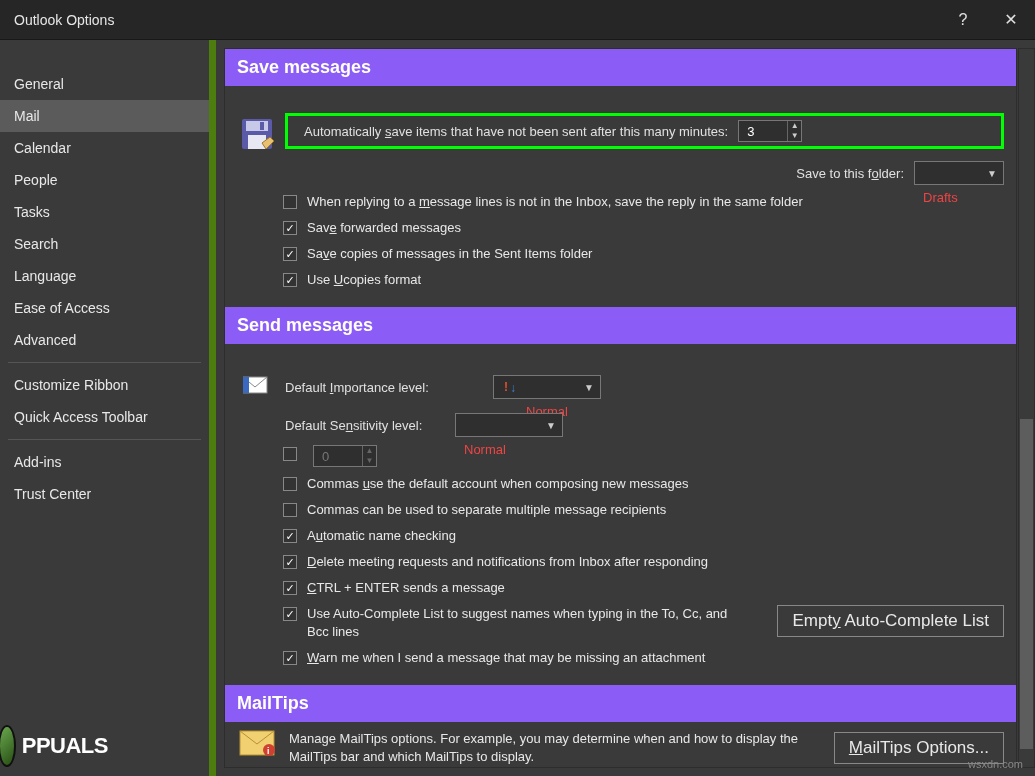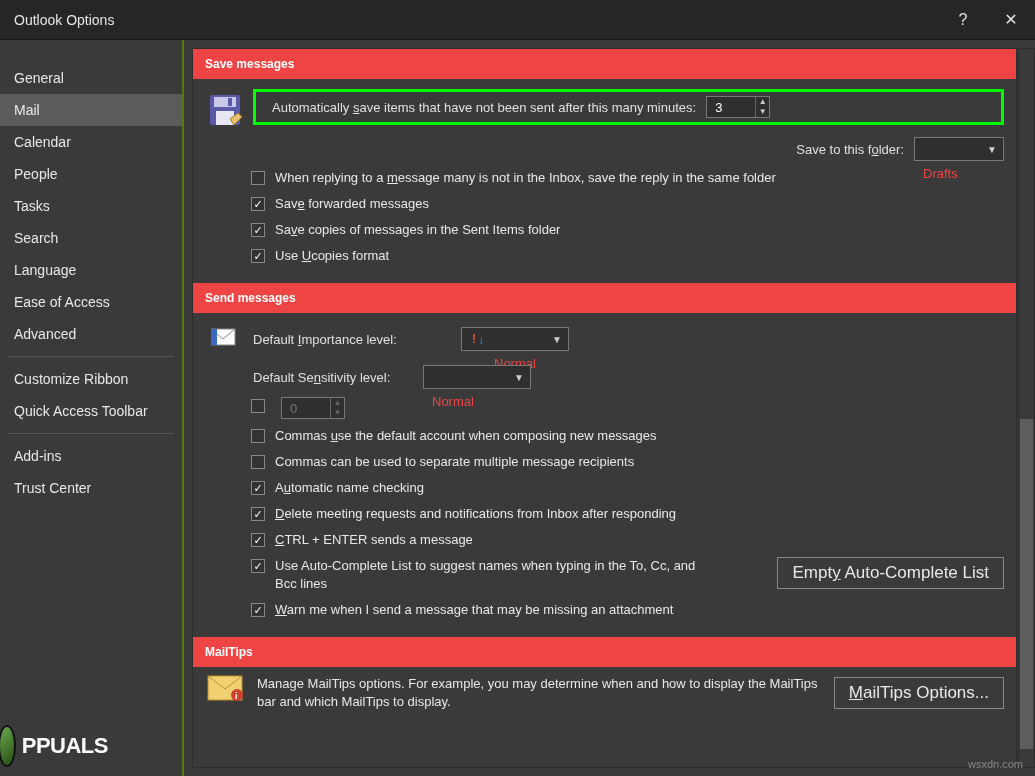--- a/index.html
+++ b/index.html
@@ -5,32 +5,32 @@
 * { box-sizing: border-box; margin: 0; padding: 0; font-family: "Segoe UI", Arial, sans-serif; }
 body { background: #2b2b2b; width: 1035px; height: 776px; overflow: hidden; color: #e0e0e0; font-size: 13px; position: relative; }
 
 
 .titlebar { height: 40px; background: #262626; display: flex; align-items: center; padding-left: 14px; border-bottom: 1px solid #181818; }
 .titlebar .title { color: #e6e6e6; font-size: 14px; flex: 1; }
 .titlebar .btn { width: 48px; height: 40px; display: flex; align-items: center; justify-content: center; color: #e0e0e0; font-size: 16px; cursor: pointer; }
 
 
 .content { display: flex; height: calc(776px - 40px); background: #3a3a3a; }
-.sidebar { width: 184px; background: #3a3a3a; border-right: 2px solid #4d7c0f; padding-top: 22px; }
+.sidebar { width: 216px; background: #3a3a3a; border-right: 7px solid #4d7c0f; padding-top: 28px; }
 .sidebar-item { padding: 8px 14px; color: #e8e8e8; cursor: pointer; font-size: 14px; }
 .sidebar-item.selected { background: #5b5b5b; }
 .sidebar-divider { height: 1px; background: #555; margin: 6px 8px; }
 
 .main { flex: 1; position: relative; overflow: hidden; background: #3a3a3a; }
 .main-scroll { position: absolute; left: 8px; right: 18px; top: 8px; bottom: 8px; overflow: hidden; border: 1px solid #2d2d2d; }
 .scrollbar { position: absolute; right: 0; top: 8px; bottom: 8px; width: 17px; background: #3a3a3a; border: 1px solid #2d2d2d; }
 .scrollbar .thumb { position: absolute; left: 1px; right: 1px; top: 370px; height: 330px; background: #5d5d5d; }
 
-.section-header { background: #ef4444; color: #fff; font-weight: 600; font-size: 12px; padding: 8px 12px; }
-.section-body { padding: 10px 12px 14px 12px; }
+.section-header { background: #8b5cf6; color: #fff; font-weight: 600; font-size: 18px; padding: 8px 12px; }
+.section-body { padding: 27px 12px 14px 12px; }
 .icon-col { width: 40px; display: flex; justify-content: center; align-items: flex-start; }
 
 .checkbox-row { display: flex; align-items: flex-start; gap: 10px; padding: 4px 0 4px 46px; line-height: 18px; }
 .checkbox-row .cb { width: 14px; height: 14px; border: 1px solid #888; background: #333; display: inline-flex; align-items: center; justify-content: center; flex-shrink: 0; margin-top: 2px; cursor: pointer; }
 .checkbox-row .cb.checked::after { content: "✓"; color: #fff; font-size: 11px; line-height: 1; }
 .checkbox-row .lbl { color: #e8e8e8; }
 
 .hl-box { border: 3px solid #00ff00; padding: 4px 6px; display: flex; align-items: center; gap: 10px; }
 .spinner { display: inline-flex; align-items: center; border: 1px solid #777; background: #2f2f2f; height: 22px; }
 .spinner input { width: 48px; background: transparent; border: none; color: #fff; padding: 2px 8px; font-size: 13px; outline: none; }
@@ -126,21 +126,21 @@
               <div class="dropdown">
                 <span class="dd-text">Drafts</span>
                 <span class="dd-arrow">▼</span>
               </div>
             </div>
           </div>
         </div>
 
         <div class="checkbox-row">
           <span class="cb"></span>
-          <span class="lbl"><span>When replying to a </span><span class="underline-letter">m</span><span>essage many is not in the Inbox, save the reply in the same folder</span></span>
+          <span class="lbl"><span>When replying to a </span><span class="underline-letter">m</span><span>essage lines is not in the Inbox, save the reply in the same folder</span></span>
         </div>
         <div class="checkbox-row">
           <span class="cb checked"></span>
           <span class="lbl"><span>Sav</span><span class="underline-letter">e</span><span> forwarded messages</span></span>
         </div>
         <div class="checkbox-row">
           <span class="cb checked"></span>
           <span class="lbl"><span>Sa</span><span class="underline-letter">v</span><span>e copies of messages in the Sent Items folder</span></span>
         </div>
         <div class="checkbox-row">

